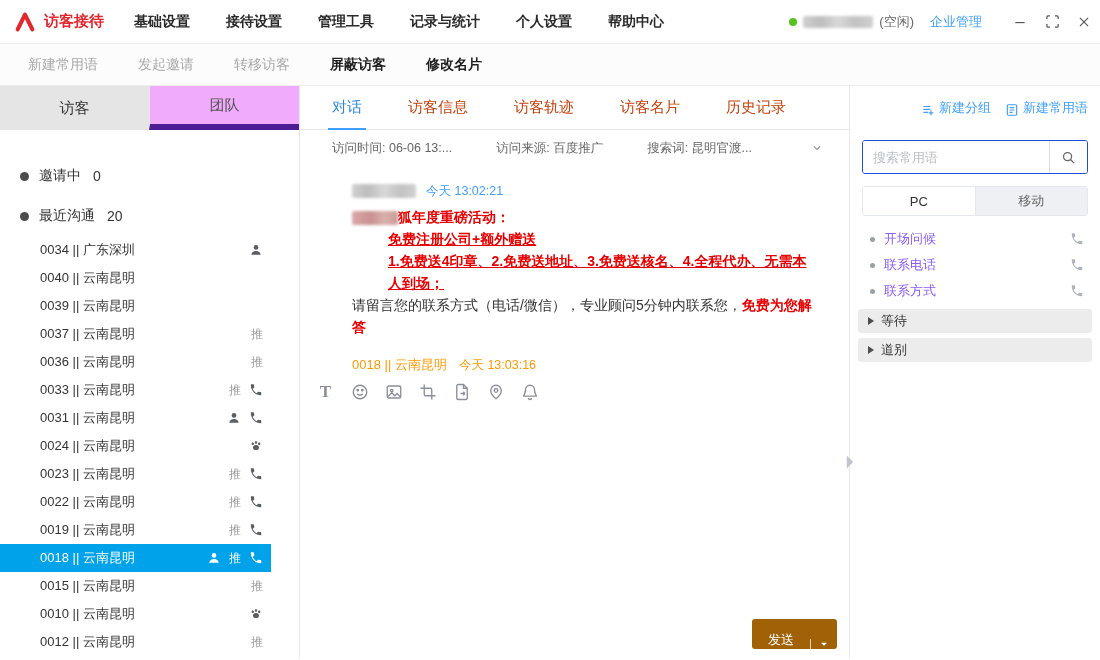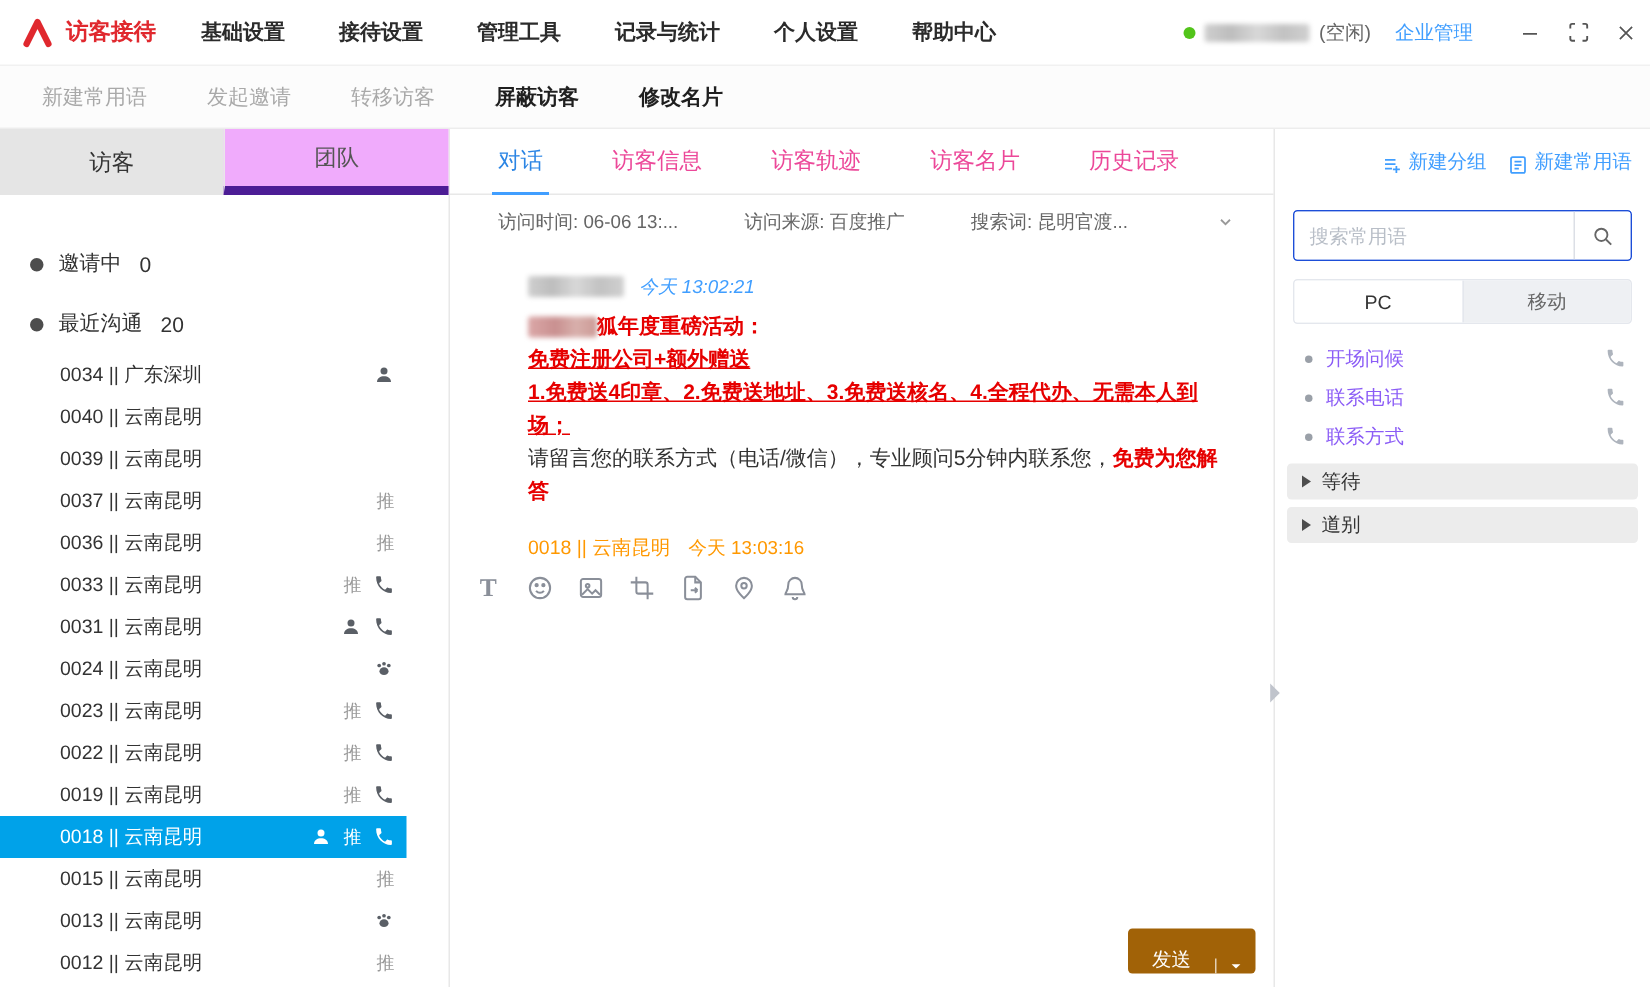--- a/index.html
+++ b/index.html
@@ -43,32 +43,32 @@
   .v-label { flex:1; white-space:nowrap; }
   .badge { color:#999; font-size:12px; margin-left:8px; }
   .v-icon { width:14px; height:14px; margin-left:8px; color:#5a5f66; flex-shrink:0; }
   .v-icon svg { width:14px; height:14px; }
   .v-row.selected { background:#00a2e9; color:#fff; }
   .v-row.selected .badge, .v-row.selected .v-icon { color:#fff; }
 
   
   .center-panel { flex:1; min-width:0; display:flex; flex-direction:column; border-right:1px solid #e8e8e8; }
   .center-tabs { height:44px; display:flex; align-items:stretch; gap:46px; padding-left:32px; border-bottom:1px solid #e8e8e8; }
-  .ctab { display:flex; align-items:center; color:#ec4899; font-size:15px; position:relative; }
+  .ctab { display:flex; align-items:center; color:#c2410c; font-size:15px; position:relative; }
   .ctab.active { color:#2b85e4; }
   .ctab.active::after { content:""; position:absolute; left:-4px; right:-4px; bottom:-1px; height:2px; background:#409eff; }
   .visit-info { height:36px; display:flex; align-items:center; padding:0 26px 0 32px; gap:44px; font-size:12.5px; color:#666; flex-shrink:0; }
   .vi-item { white-space:nowrap; }
   .vi-caret { margin-left:auto; color:#999; }
 
   .chat { flex:1; padding:8px 30px 0 52px; overflow:hidden; font-size:14px; line-height:22px; }
-  .msg-head { display:flex; align-items:center; gap:10px; margin:6px 0 4px;font-style:italic; }
+  .msg-head { display:flex; align-items:center; gap:10px; margin:6px 0 4px; }
   .time { color:#409eff; font-size:12.5px; }
   .red-b { color:#e60000; font-weight:bold; }
-  .red-bu { color:#e60000; font-weight:bold; text-decoration:underline; }
+  .red-bu { color:#e60000; font-weight:bold; text-decoration:underline;margin-left:36px; }
   .m2-head { display:flex; align-items:center; gap:12px; margin:16px 0 4px; color:#ff9800; font-size:13px; }
   .m2-head .time2 { color:#ff9800; font-size:12.5px; }
   .m-body { color:#333; }
 
   .chat-toolbar { height:36px; display:flex; align-items:center; gap:15px; padding-left:16px; color:#8a8f99; flex-shrink:0; }
   .ct-icon { width:19px; height:19px; display:flex; align-items:center; justify-content:center; }
   .ct-icon svg { width:18px; height:18px; }
   .ct-T { font-size:17px; font-weight:600; font-family:"Liberation Serif","DejaVu Serif",serif; }
   .input-area { flex:1; }
   .send-row { height:48px; display:flex; justify-content:flex-end; align-items:center; padding-right:12px; flex-shrink:0; }
@@ -274,21 +274,21 @@
             <svg viewBox="0 0 24 24" fill="currentColor">
               <path d="M6.6 10.8c1.4 2.8 3.8 5.2 6.6 6.6l2.2-2.2c.3-.3.7-.4 1-.2 1.1.4 2.3.6 3.6.6.6 0 1 .4 1 1V20c0 .6-.4 1-1 1C10.8 21 3 13.2 3 3c0-.6.4-1 1-1h3.5c.6 0 1 .4 1 1 0 1.2.2 2.4.6 3.6.1.3 0 .7-.2 1l-2.3 2.2z"></path>
             </svg>
           </span>
       </div>
       <div class="v-row">
         <span class="v-label">0015 || 云南昆明</span>
         <span class="badge">推</span>
       </div>
       <div class="v-row">
-        <span class="v-label">0013 || 云南昆明</span>
+        <span class="v-label">0010 || 云南昆明</span>
         <span class="v-icon">
             <svg viewBox="0 0 24 24" fill="currentColor">
               <circle cx="6.5" cy="8" r="2.1"></circle>
               <circle cx="12" cy="6" r="2.1"></circle>
               <circle cx="17.5" cy="8" r="2.1"></circle>
               <ellipse cx="12" cy="14.5" rx="5.2" ry="4.4"></ellipse>
             </svg>
           </span>
       </div>
       <div class="v-row">

